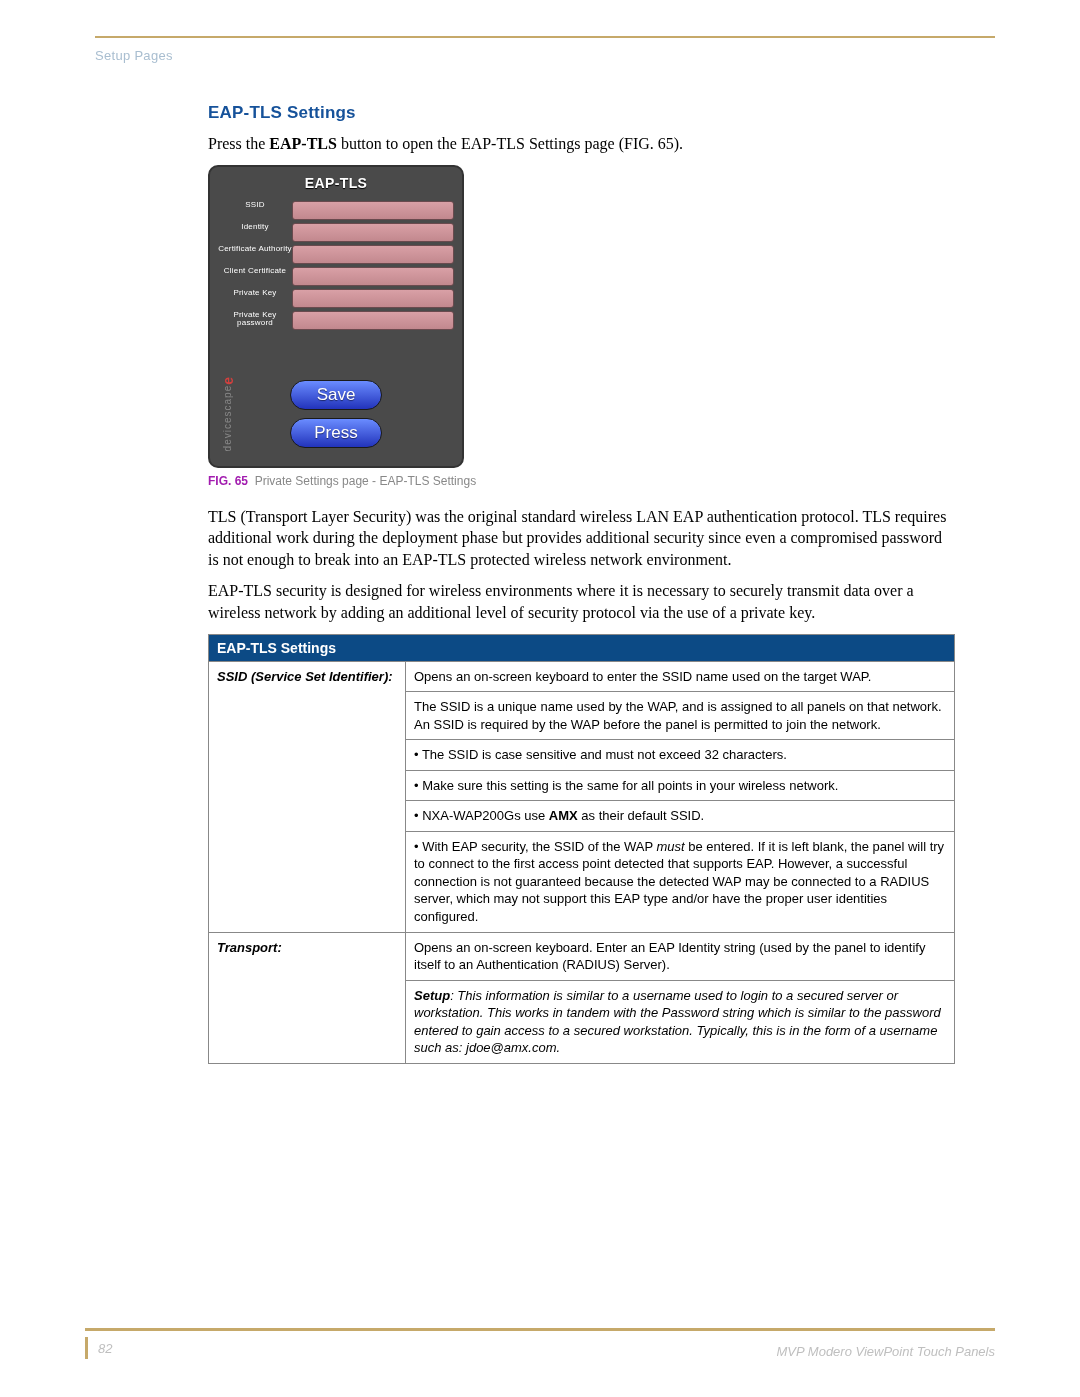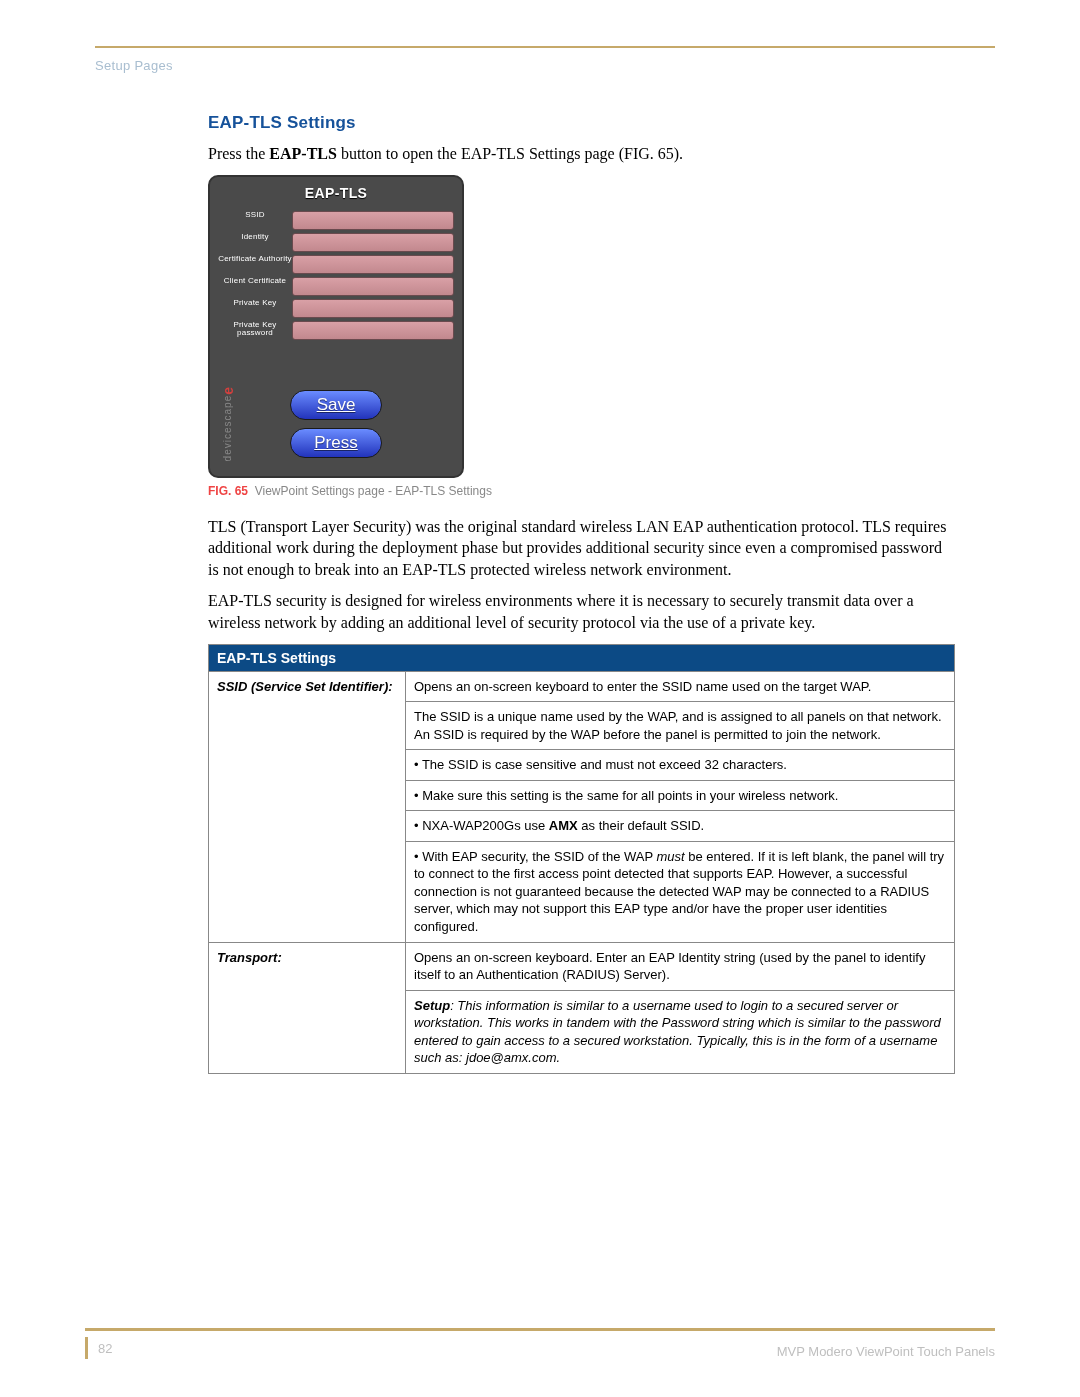--- a/index.html
+++ b/index.html
@@ -8,21 +8,21 @@
     background: #ffffff;
     font-family: Arial, Helvetica, sans-serif;
     font-size: 14px;
     color: #000;
   }
   .page {
     width: 1080px;
     height: 1397px;
     position: relative;
     box-sizing: border-box;
-    padding: 46px 85px 40px 95px;
+    padding: 36px 85px 40px 95px;
   }
   .top-rule {
     border-top: 2px solid #c6a96a;
     margin-bottom: 10px;
   }
   .header-section {
     color: #a9bed0;
     font-size: 13px;
     letter-spacing: 0.3px;
     margin-bottom: 40px;
@@ -96,40 +96,39 @@
     margin: 8px auto;
     background: linear-gradient(#6a8cff, #2233bb);
     color: #fff;
     font-family: Arial, sans-serif;
     font-size: 17px;
     text-align: center;
     padding: 4px 0;
     border-radius: 18px;
     border: 1px solid #1a1a1a;
     text-shadow: 0 1px 1px rgba(0,0,0,0.5);
-    text-decoration: underline;
   }
   .shot-side {
     position: absolute;
     left: 10px;
     bottom: 14px;
     writing-mode: vertical-rl;
     transform: rotate(180deg);
     color: #888;
     font-size: 10px;
     letter-spacing: 1px;
   }
   .shot-side .red-e { color: #d2403e; font-size: 14px; font-weight: bold; }
 
   .caption {
     font-size: 12px;
     color: #888;
     margin: 6px 0 18px 0;
   }
-  .caption .figno { font-weight: bold; color: #ef4444; }
+  .caption .figno { font-weight: bold; color: #a21caf; }
 
   
   table.settings {
     width: 100%;
     border-collapse: collapse;
     font-family: Arial, Helvetica, sans-serif;
     font-size: 13px;
     margin-top: 10px;
   }
   table.settings th.thead {
@@ -162,20 +161,21 @@
     left: 85px;
     right: 85px;
     bottom: 38px;
     display: flex;
     justify-content: space-between;
     align-items: flex-end;
     border-top: 3px solid #c6a96a;
     padding-top: 6px;
     color: #bfbfbf;
     font-size: 13px;
+    font-style: italic;
   }
   .footer .pnum {
     border-left: 3px solid #c6a96a;
     padding-left: 10px;
     height: 22px;
     display: flex;
     align-items: center;
   }
 </style>
 </head>
@@ -224,21 +224,21 @@
         <div class="shot-btn">Save</div>
         <div class="shot-btn">Press</div>
       </div>
 
       <div class="shot-side">
         <span>devicescape</span><span class="red-e">e</span>
       </div>
     </div>
 
     <div class="caption">
-      <span class="figno">FIG. 65</span>&nbsp;&nbsp;<span>ViewPoint Settings page - EAP-TLS Settings</span>
+      <span class="figno">FIG. 65</span>&nbsp;&nbsp;<span>Private Settings page - EAP-TLS Settings</span>
     </div>
 
     <p class="body">TLS (Transport Layer Security) was the original standard wireless LAN EAP authentication protocol. TLS requires additional work during the deployment phase but provides additional security since even a compromised password is not enough to break into an EAP-TLS protected wireless network environment.</p>
     <p class="body">EAP-TLS security is designed for wireless environments where it is necessary to securely transmit data over a wireless network by adding an additional level of security protocol via the use of a private key.</p>
 
     <table class="settings">
       <tbody>
           <tr>
         <th class="thead" colspan="2">EAP-TLS Settings</th>
       </tr>

